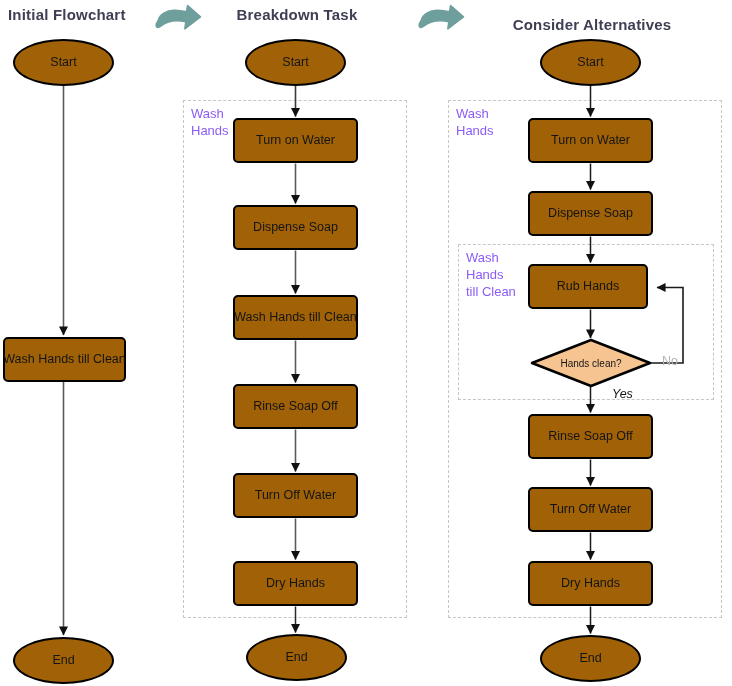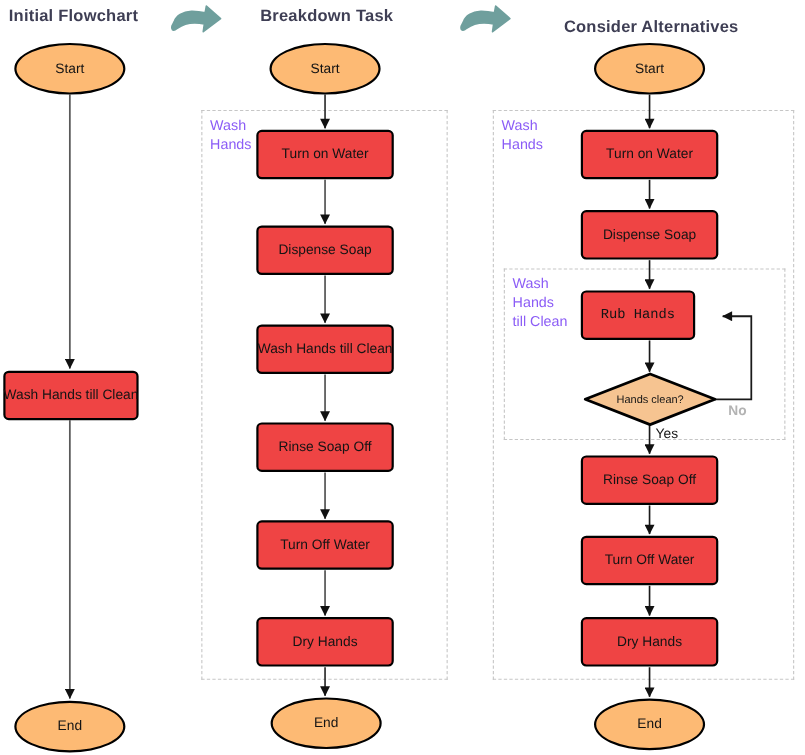--- a/index.html
+++ b/index.html
@@ -8,25 +8,25 @@
     font-family:"Liberation Sans", sans-serif; overflow:hidden;
   }
   .col-title {
     position:absolute; top:6px; font-weight:bold; font-size:15px;
     color:#3E3E54; letter-spacing:.2px; z-index:4; white-space:nowrap;text-align:right;
   }
   .col-title.centered { text-align:center; }
   .node {
     position:absolute; display:flex; align-items:center; justify-content:center;
     font-size:12.5px; color:#141414; text-align:center; box-sizing:border-box;
-    background:#ef4444; border:2.5px solid #000; border-radius:5px;
+    background:#a16207; border:2.5px solid #000; border-radius:5px;
     z-index:3; white-space:nowrap; line-height:1.1;
   }
   .terminator {
-    background:#fdba74; border-radius:50%; border-width:2.6px;
+    background:#a16207; border-radius:50%; border-width:2.6px;
   }
   .group {
     position:absolute; border:1.2px dashed #C6C6C6; box-sizing:border-box;
     z-index:1; background:transparent;
   }
   .group-label {
     position:absolute; color:#8b5cf6; font-size:13px; line-height:1.3;
     white-space:pre-line; z-index:1;
   }
   .edge-label { position:absolute; font-size:12.5px; color:#141414; z-index:3; }
@@ -114,24 +114,24 @@
   <div class="node" style="left:233px; top:205px; width:125px; height:45px;">Dispense Soap</div>
   <div class="node" style="left:233px; top:295px; width:125px; height:45px;">Wash Hands till Clean</div>
   <div class="node" style="left:233px; top:384px; width:125px; height:45px;">Rinse Soap Off</div>
   <div class="node" style="left:233px; top:473px; width:125px; height:45px;">Turn Off Water</div>
   <div class="node" style="left:233px; top:561px; width:125px; height:45px;">Dry Hands</div>
   <div class="node terminator" style="left:246px; top:634px; width:101px; height:47px;">End</div>
 
   <div class="node terminator" style="left:540px; top:39px; width:101px; height:47px;">Start</div>
   <div class="node" style="left:528px; top:118px; width:125px; height:45px;">Turn on Water</div>
   <div class="node" style="left:528px; top:191px; width:125px; height:45px;">Dispense Soap</div>
-  <div class="node" style="left:528px; top:264px; width:104px; height:45px;font-family:Liberation Mono, monospace;">Rub Hands</div>
+  <div class="node" style="left:528px; top:264px; width:120px; height:45px;">Rub Hands</div>
 
   <div class="diamond-label" style="left:532px; top:340px; width:118px; height:46px;">Hands clean?</div>
-  <div class="edge-label" style="left:596px; top:387px;">Yes</div>
-  <div class="edge-label muted" style="left:662px; top:366px;font-weight:bold;">No</div>
+  <div class="edge-label" style="left:612px; top:387px;font-style:italic;">Yes</div>
+  <div class="edge-label muted" style="left:662px; top:354px;">No</div>
 
   <div class="node" style="left:528px; top:414px; width:125px; height:45px;">Rinse Soap Off</div>
   <div class="node" style="left:528px; top:487px; width:125px; height:45px;">Turn Off Water</div>
   <div class="node" style="left:528px; top:561px; width:125px; height:45px;">Dry Hands</div>
   <div class="node terminator" style="left:540px; top:635px; width:101px; height:47px;">End</div>
 
 </div>
 
 </body></html>

